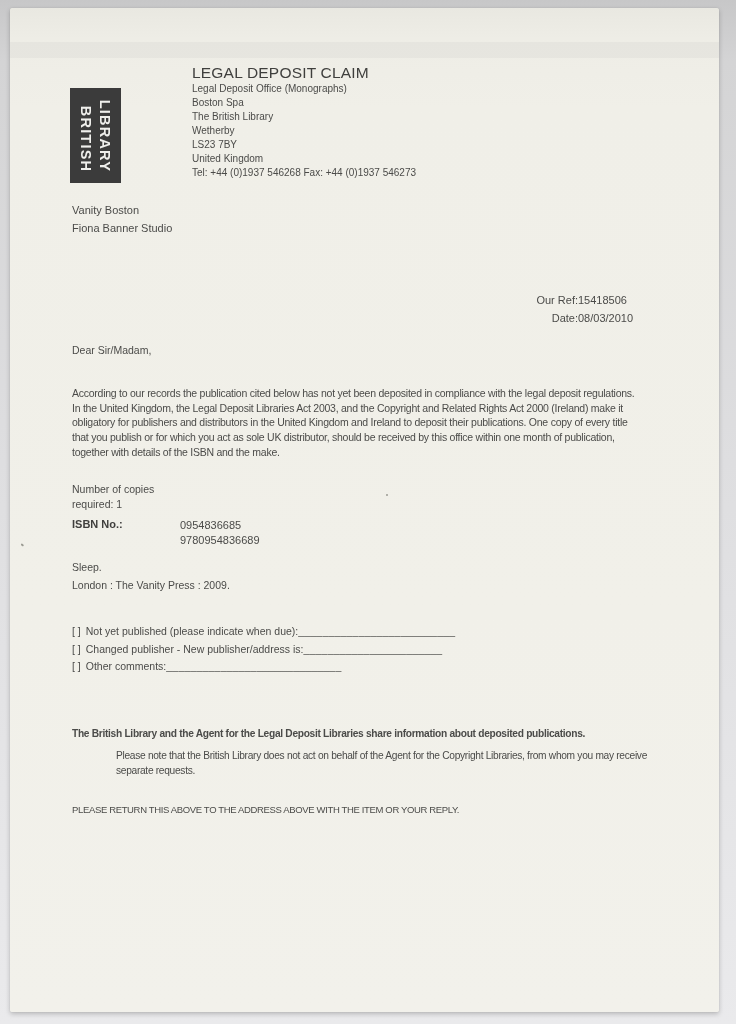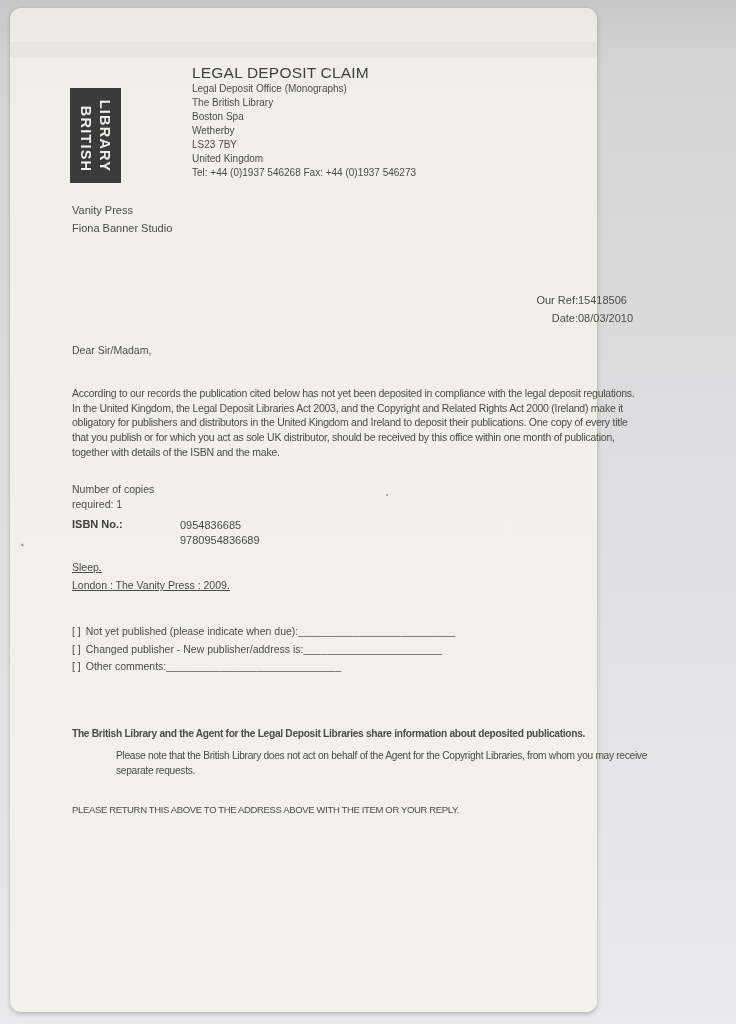--- a/index.html
+++ b/index.html
@@ -4,24 +4,24 @@
 <style>
   html,body{margin:0;padding:0;}
   body{
     width:736px;height:1024px;position:relative;overflow:hidden;
     background:linear-gradient(180deg,#c7c7c8 0%,#d4d4d5 6%,#dedee0 45%,#eaeaec 100%);
     font-family:"Liberation Sans","DejaVu Sans",sans-serif;
     color:#4b4b49;
     -webkit-font-smoothing:antialiased;
   }
   .paper{
-    position:absolute;left:10px;top:8px;width:587px;height:1004px;
+    position:absolute;left:10px;top:8px;width:709px;height:1004px;
     background:linear-gradient(180deg,#e9e8e1 0%,#eeede6 3%,#f0efe8 10%,#f1f0e9 60%,#f2f1eb 100%);
     box-shadow:0 2px 5px rgba(0,0,0,0.22),0 0 1px rgba(0,0,0,0.18);
-    border-radius:11px;
+    border-radius:2px;
   }
   .paper::before{ 
     content:'';position:absolute;left:0;top:34px;width:100%;height:16px;
     background:rgba(80,80,80,0.045);
   }
   .abs{position:absolute;}
   .title{
     left:182px;top:55px;font-size:15.5px;line-height:19px;
     letter-spacing:0.2px;color:#3f3f3d;font-weight:400;white-space:nowrap;
   }
@@ -40,21 +40,21 @@
   .recipient{left:62px;top:194px;font-size:11px;line-height:17.5px;white-space:nowrap;}
   .refblock{top:286px;left:400px;width:256px;font-size:11px;}
   .refrow{display:flex;justify-content:flex-end;height:18px;}
   .reflabel{text-align:right;white-space:nowrap;}
   .refvalue{width:88px;text-align:left;white-space:nowrap;}
   .salutation{left:62px;top:336px;font-size:10.5px;white-space:nowrap;}
   .bodypara{left:62px;top:378px;font-size:10.5px;line-height:14.7px;letter-spacing:-0.25px;white-space:nowrap;}
   .copies{left:62px;top:474px;font-size:10.5px;line-height:15px;white-space:nowrap;}
   .isbn-label{left:62px;top:510px;font-size:11px;font-weight:700;color:#403f3d;white-space:nowrap;}
   .isbn-values{left:170px;top:510px;font-size:11px;line-height:14.5px;white-space:nowrap;}
-  .pub{left:62px;top:550px;font-size:10.5px;line-height:18.4px;white-space:nowrap;text-decoration:underline;}
+  .pub{left:62px;top:550px;font-size:10.5px;line-height:18.4px;white-space:nowrap;}
   .options{left:62px;top:615px;font-size:10.5px;line-height:17.7px;}
   .option{white-space:nowrap;}
   .marker{margin-right:5px;}
   .fill{letter-spacing:0.2px;color:#555553;}
   .note1{left:62px;top:720px;font-size:10.2px;letter-spacing:-0.3px;white-space:nowrap;font-weight:bold;}
   .note2{left:62px;top:740px;font-size:10.2px;line-height:15px;letter-spacing:-0.3px;white-space:nowrap;margin-left:44px;}
   .return{left:62px;top:796px;font-size:9.5px;letter-spacing:-0.35px;white-space:nowrap;color:#4b4b49;}
   .speck{position:absolute;background:#9b9b93;border-radius:50%;}
   .s1{left:376px;top:486px;width:2px;height:2px;}
   .s2{left:11px;top:536px;width:3px;height:1.5px;transform:rotate(40deg);}
@@ -65,30 +65,30 @@
 <div class="paper">
 
   <div class="abs title">LEGAL DEPOSIT CLAIM</div>
 
   <div class="abs logo">
     <div class="logo-text"><span class="logo-l1">LIBRARY</span><br><span class="logo-l2">BRITISH</span></div>
   </div>
 
   <div class="abs office">
     <div>Legal Deposit Office (Monographs)</div>
+    <div>Boston Spa</div>
     <div>The British Library</div>
-    <div>Boston Spa</div>
     <div>Wetherby</div>
     <div>LS23 7BY</div>
     <div>United Kingdom</div>
     <div>Tel: +44 (0)1937 546268 Fax: +44 (0)1937 546273</div>
   </div>
 
   <div class="abs recipient">
-    <div>Vanity Press</div>
+    <div>Vanity Boston</div>
     <div>Fiona Banner Studio</div>
   </div>
 
   <div class="abs refblock">
     <div class="refrow">
       <span class="reflabel">Our Ref:</span>
       <span class="refvalue">15418506</span>
     </div>
     <div class="refrow">
       <span class="reflabel">Date:</span>

